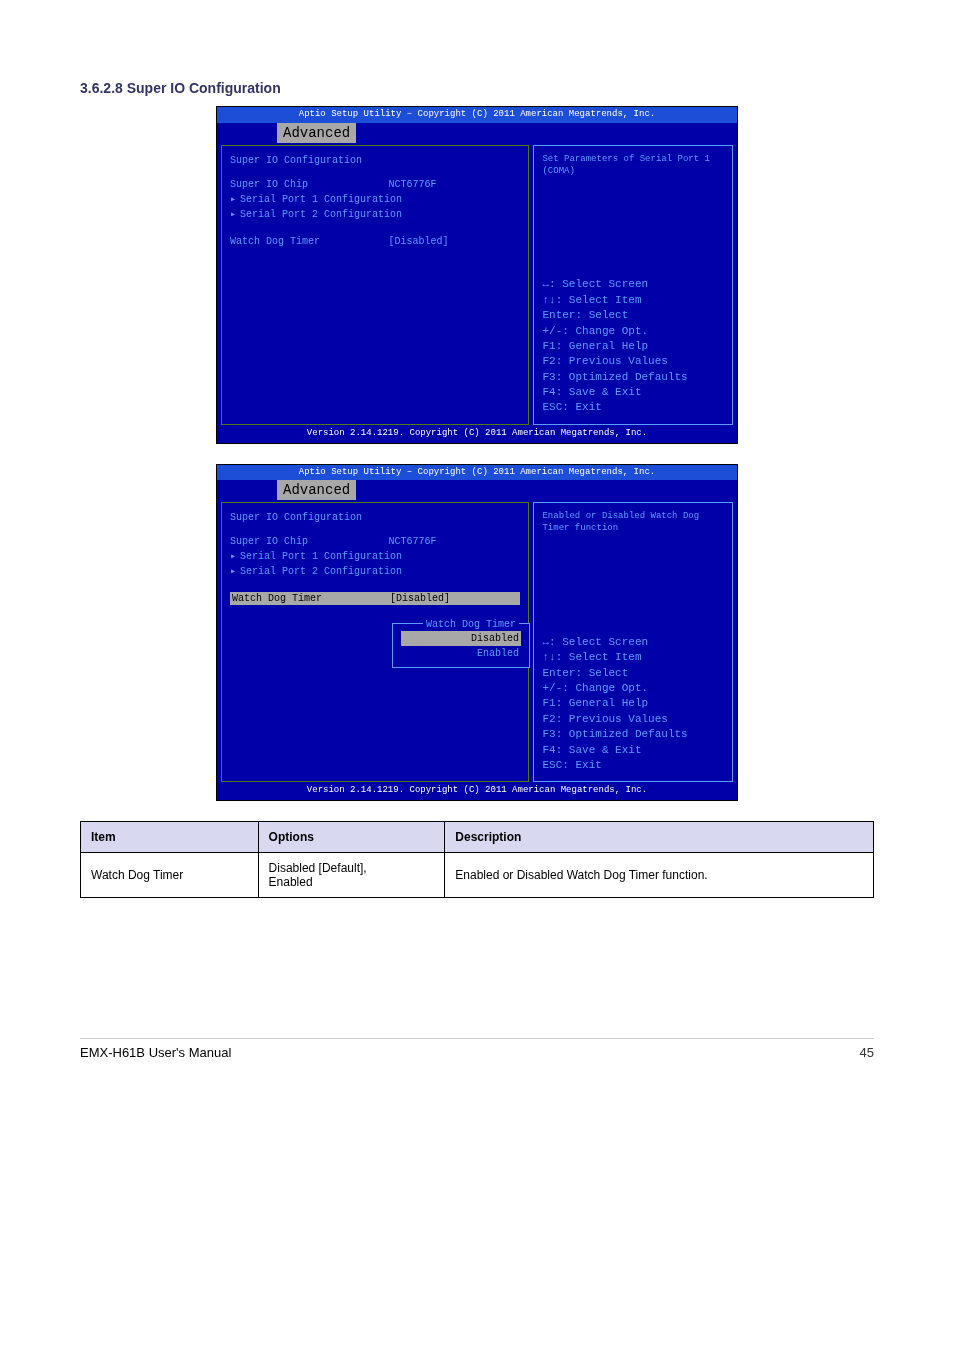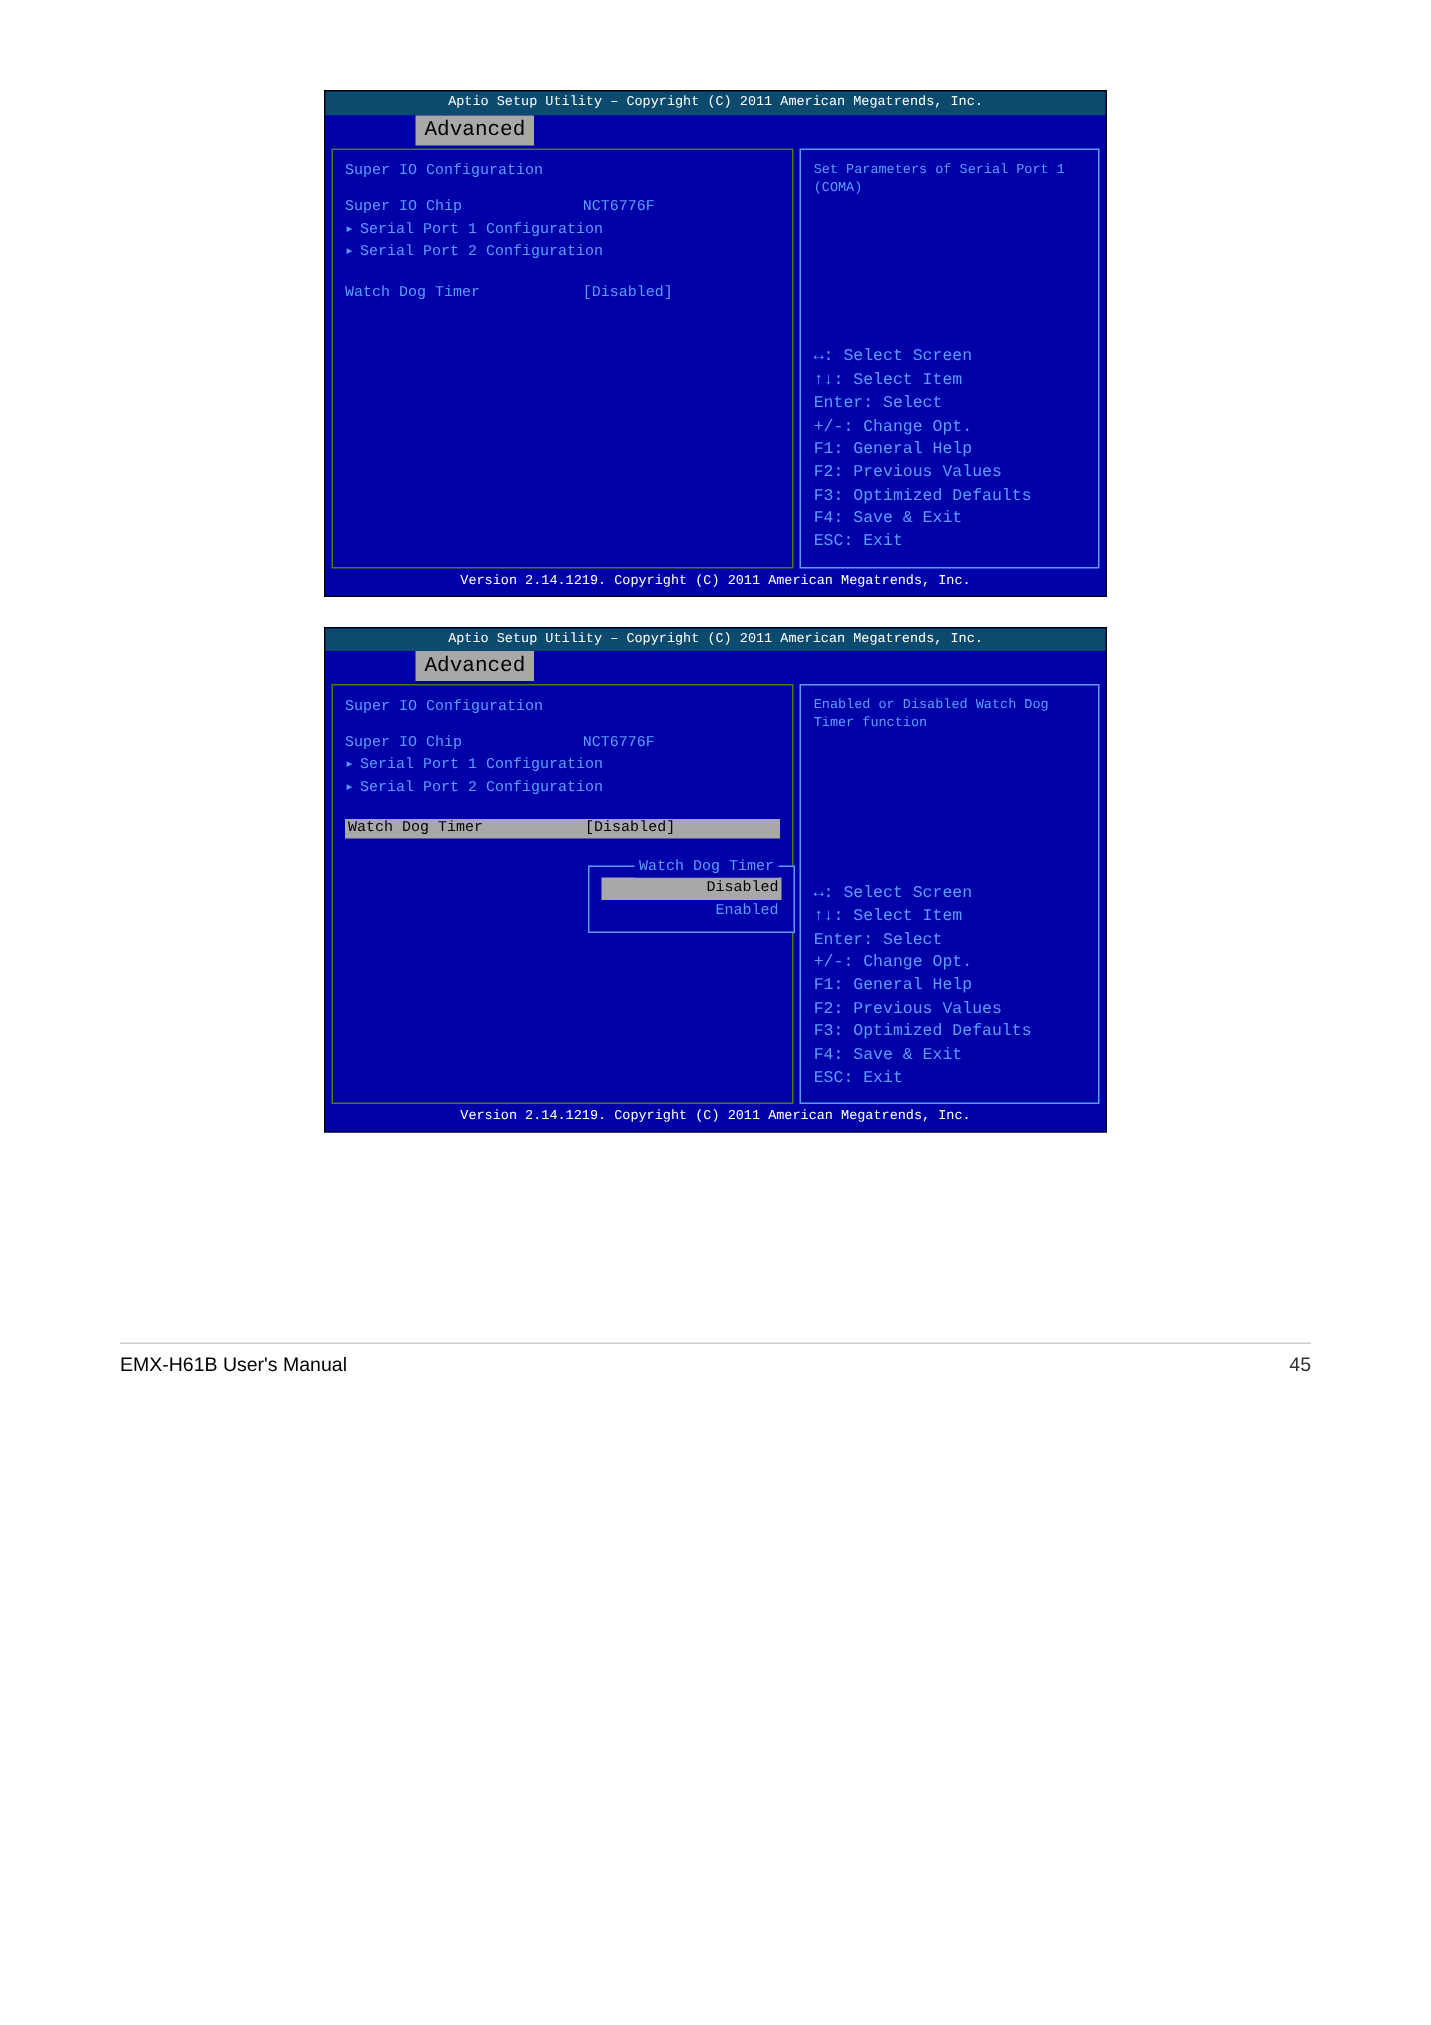--- a/index.html
+++ b/index.html
@@ -27,21 +27,21 @@
   .bios-screen {
     width: 520px;
     margin: 0 auto 20px auto;
     background: #0000a8;
     font-family: 'Courier New', monospace;
     font-size: 10px;
     line-height: 1.3;
     border: 1px solid #000;
   }
   .bios-top {
-    background: #0c4a6e;
+    background: #1d4ed8;
     color: #fff;
     text-align: center;
     padding: 2px 0;
     font-size: 9px;
   }
   .bios-tab-row {
     background: #0000a8;
     padding: 0 0 2px 60px;
   }
   .bios-tab {
@@ -170,20 +170,21 @@
   }
   .page-num {
     color: #333;
   }
 </style>
 </head>
 <body>
 
 <div class="page">
 
+  <div class="section-title">3.6.2.8 Super IO Configuration</div>
 
   <div class="bios-screen">
     <div class="bios-top">Aptio Setup Utility – Copyright (C) 2011 American Megatrends, Inc.</div>
     <div class="bios-tab-row">
       <span class="bios-tab">Advanced</span>
     </div>
     <div class="bios-body">
       <div class="bios-left">
         <div class="bios-heading">Super IO Configuration</div>
         <div class="bios-row">
@@ -265,18 +266,35 @@
           <div>F2: Previous Values</div>
           <div>F3: Optimized Defaults</div>
           <div>F4: Save &amp; Exit</div>
           <div>ESC: Exit</div>
         </div>
       </div>
     </div>
     <div class="bios-footer">Version 2.14.1219. Copyright (C) 2011 American Megatrends, Inc.</div>
   </div>
 
+  <table class="info-table">
+    <thead>
+      <tr>
+        <th>Item</th>
+        <th>Options</th>
+        <th>Description</th>
+      </tr>
+    </thead>
+    <tbody>
+      <tr>
+        <td>Watch Dog Timer</td>
+        <td style="white-space:pre-line">Disabled [Default],
+Enabled</td>
+        <td>Enabled or Disabled Watch Dog Timer function.</td>
+      </tr>
+    </tbody>
+  </table>
 
   <div class="footer-line">
     <span>EMX-H61B User's Manual</span>
     <span class="page-num">45</span>
   </div>
 </div>
 
 </body></html>

